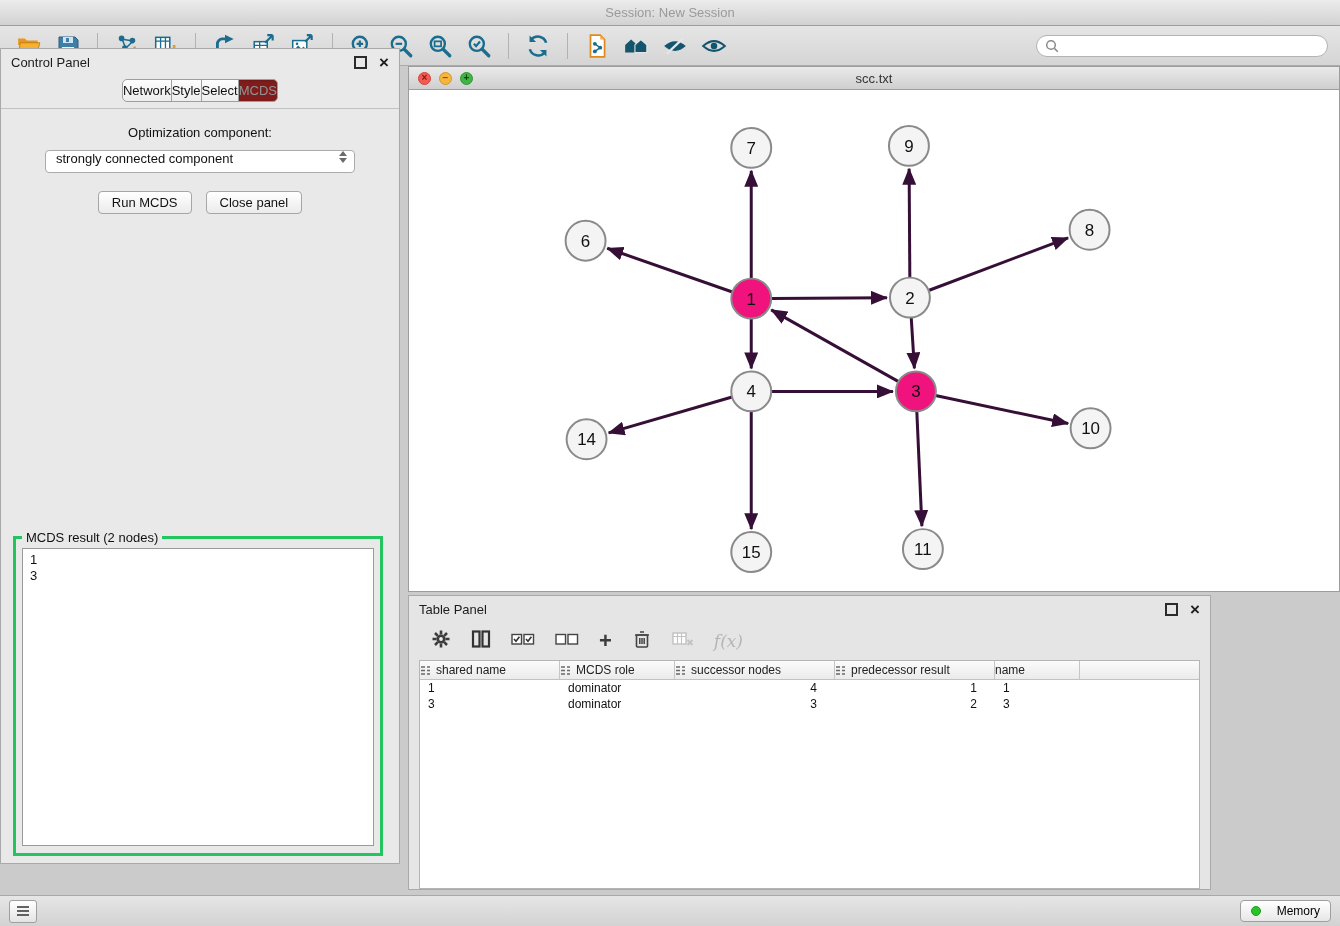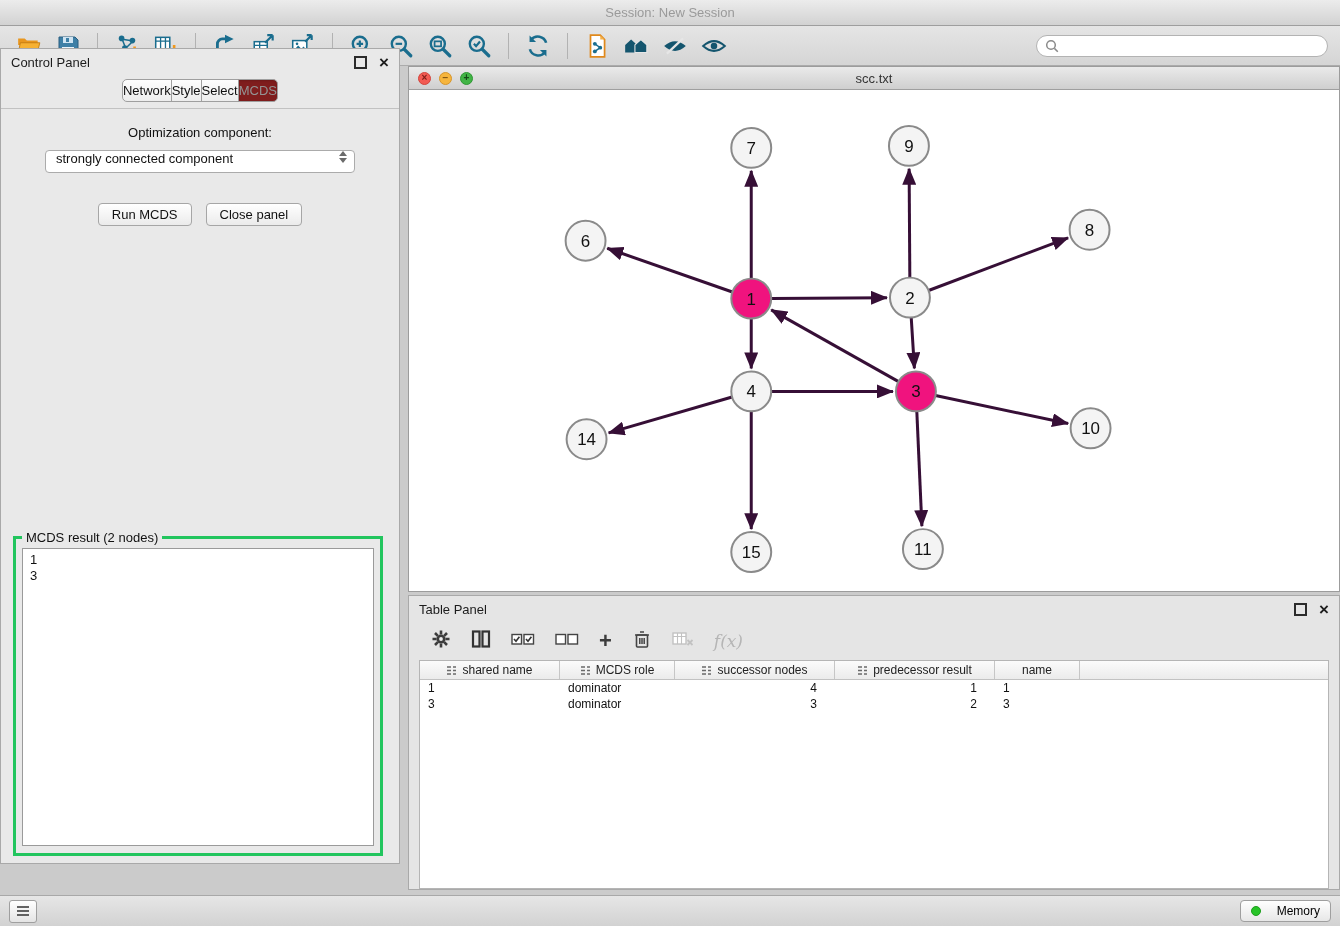--- a/index.html
+++ b/index.html
@@ -37,21 +37,21 @@
   #control-panel{position:absolute;left:0;top:48px;width:400px;height:816px;background:#e9e9e9;
     border:1px solid #a9a9a9;box-sizing:border-box;display:flex;flex-direction:column}
   .tabrow{display:flex;justify-content:center;padding:4px 0 0;flex:none}
   .cp-content{flex:1;border-top:1px solid #c2c2c2;margin-top:6px;position:relative}
   .opt-label{text-align:center;font-size:13px;margin-top:16px}
   .selectbox{width:310px;height:23px;margin:10px auto 0;background:#fff;border:1px solid #ababab;
     border-radius:4px;display:flex;align-items:flex-start;padding:0 7px 0 10px;box-sizing:border-box;font-size:13px}
   .stepper{margin-left:auto;display:flex;flex-direction:column;gap:2px}
   .tri-up{width:0;height:0;border-left:4px solid transparent;border-right:4px solid transparent;border-bottom:5px solid #6b6b6b}
   .tri-down{width:0;height:0;border-left:4px solid transparent;border-right:4px solid transparent;border-top:5px solid #6b6b6b}
-  .btnrow{display:flex;justify-content:center;gap:14px;margin-top:30px}
+  .btnrow{display:flex;justify-content:center;gap:14px;margin-top:18px}
   .btn{font-size:13px;padding:3px 13px;background:linear-gradient(#ffffff,#ebebeb);
     border:1px solid #a6a6a6;border-radius:4px;color:#111;font-family:inherit}
   .result-box{position:absolute;left:12px;right:16px;top:427px;bottom:7px;border:3px solid #22c55e}
   .result-title{position:absolute;top:-9px;left:6px;background:#e9e9e9;padding:0 4px;font-size:13px}
   .result-list{position:absolute;left:6px;right:6px;top:9px;bottom:7px;background:#fff;border:1px solid #9a9a9a;
     padding:3px 7px;font-size:13px;line-height:16px;overflow:auto}
 
   
   #network-window{position:absolute;left:408px;top:66px;width:932px;height:526px;border:1px solid #9c9c9c;
     box-sizing:border-box;background:#fff;display:flex;flex-direction:column}
@@ -60,26 +60,26 @@
   .lights{position:absolute;left:9px;top:0;bottom:0;display:flex;align-items:center;gap:8px}
   .light{width:13px;height:13px;border-radius:50%;display:flex;align-items:center;justify-content:center;
     font-size:10px;font-weight:bold;line-height:0;box-sizing:border-box}
   .light.red{background:#f25a52;border:1px solid #d2443c;color:#7e1d18}
   .light.yellow{background:#f6b53d;border:1px solid #d6952b;color:#7e5414}
   .light.green{background:#41b445;border:1px solid #2f9634;color:#144917}
   .nw-canvas{flex:1;position:relative}
   svg.graph{position:absolute;left:0;top:0;width:100%;height:100%}
 
   
-  #table-panel{position:absolute;left:408px;top:595px;width:932px;height:295px;background:#e5e5e5;
+  #table-panel{position:absolute;left:408px;top:595px;width:803px;height:295px;background:#e5e5e5;
     border:1px solid #a9a9a9;box-sizing:border-box;display:flex;flex-direction:column}
   .tp-toolbar{height:38px;display:flex;align-items:center;gap:20px;padding:0 0 0 22px;flex:none}
   .tp-table{flex:1;background:#fff;margin:0 10px;border:1px solid #b5b5b5;overflow:hidden;display:flex;flex-direction:column}
   .thead{display:flex;height:18px;background:linear-gradient(#fbfbfb,#ebebeb);border-bottom:1px solid #c2c2c2;flex:none}
-  .th{display:flex;align-items:center;justify-content:center;gap:5px;font-size:12px;color:#222;
+  .th{display:flex;align-items:center;gap:5px;font-size:12px;color:#222;
     border-right:1px solid #c6c6c6;box-sizing:border-box;height:100%}
   .c1{width:140px}.c2{width:115px}.c3{width:160px}.c4{width:160px}.c5{width:85px}
   .cf{flex:1;border-right:none}
   .trow{display:flex;height:16px;font-size:12px;align-items:center;flex:none}
   .td{box-sizing:border-box;padding-left:8px;overflow:hidden;white-space:nowrap}
   .td.num{text-align:right;padding-right:18px;padding-left:0}
   .tp-tabs{height:26px;display:flex;align-items:center;justify-content:center;flex:none}
   .fx{font-family:"DejaVu Serif",serif;font-style:italic;font-size:17px;color:#b5b5b5}
   .plus-glyph{font-size:22px;font-weight:bold;color:#3c3c3c;line-height:1}
 

